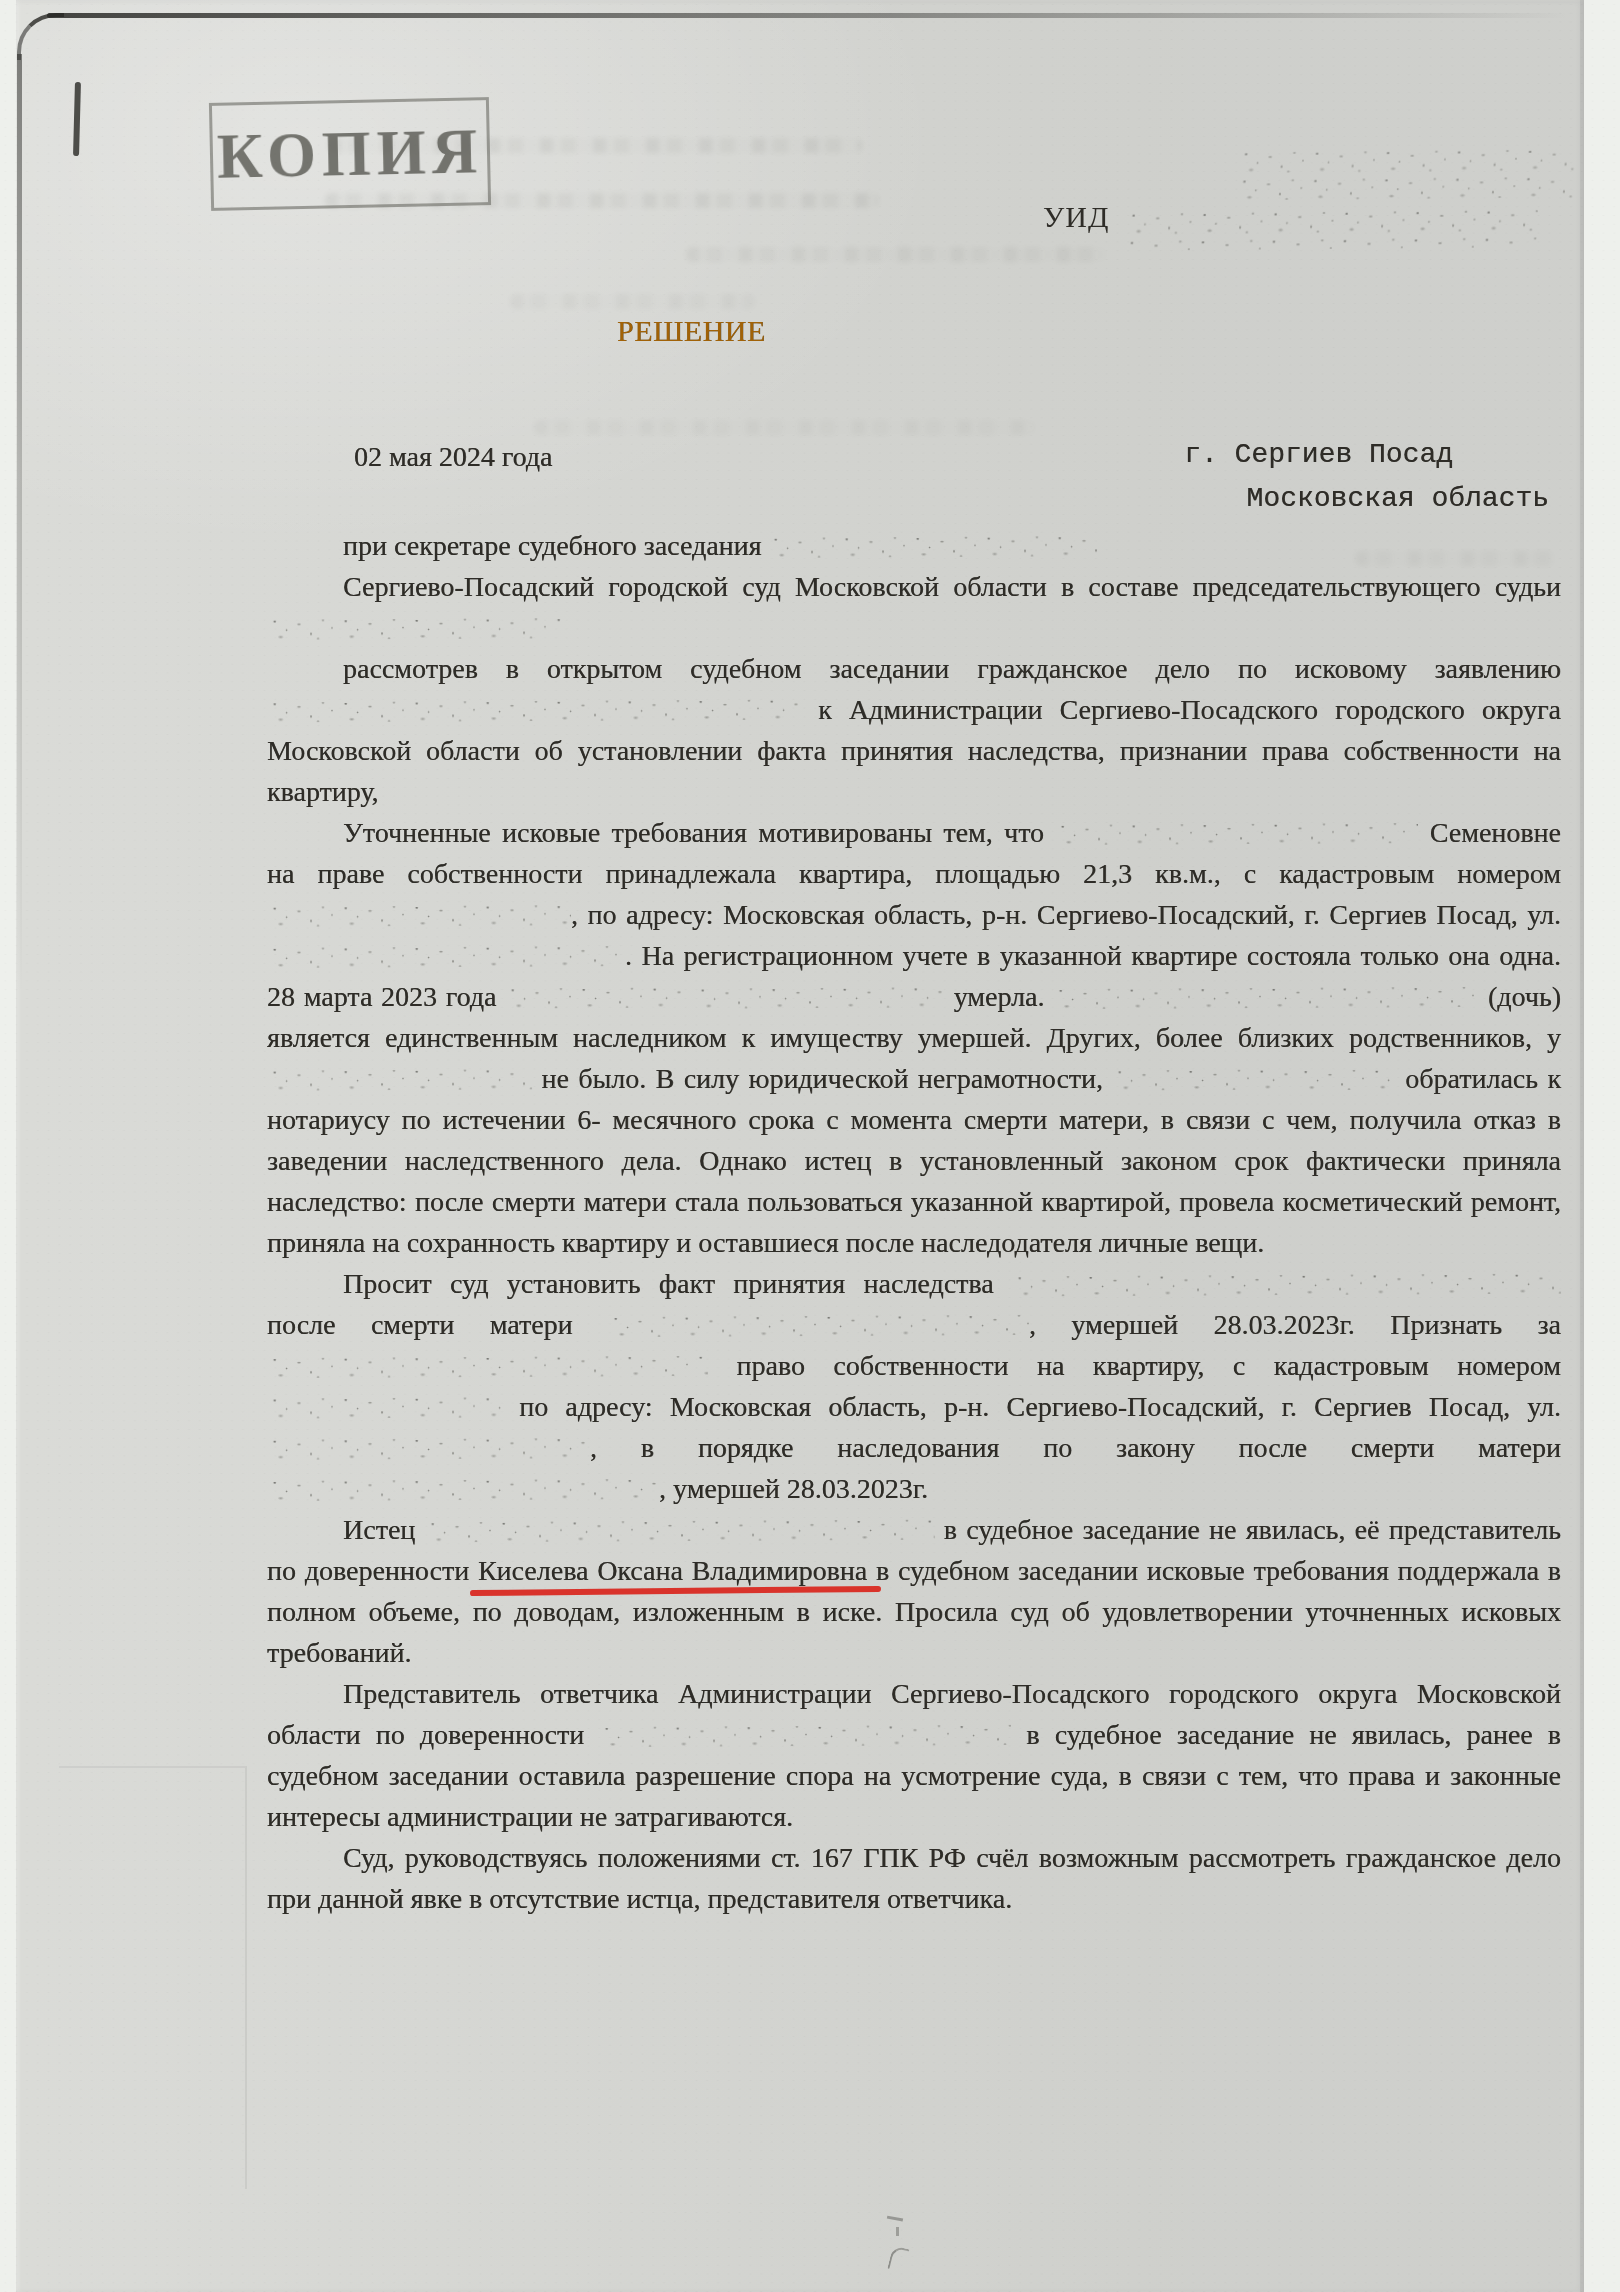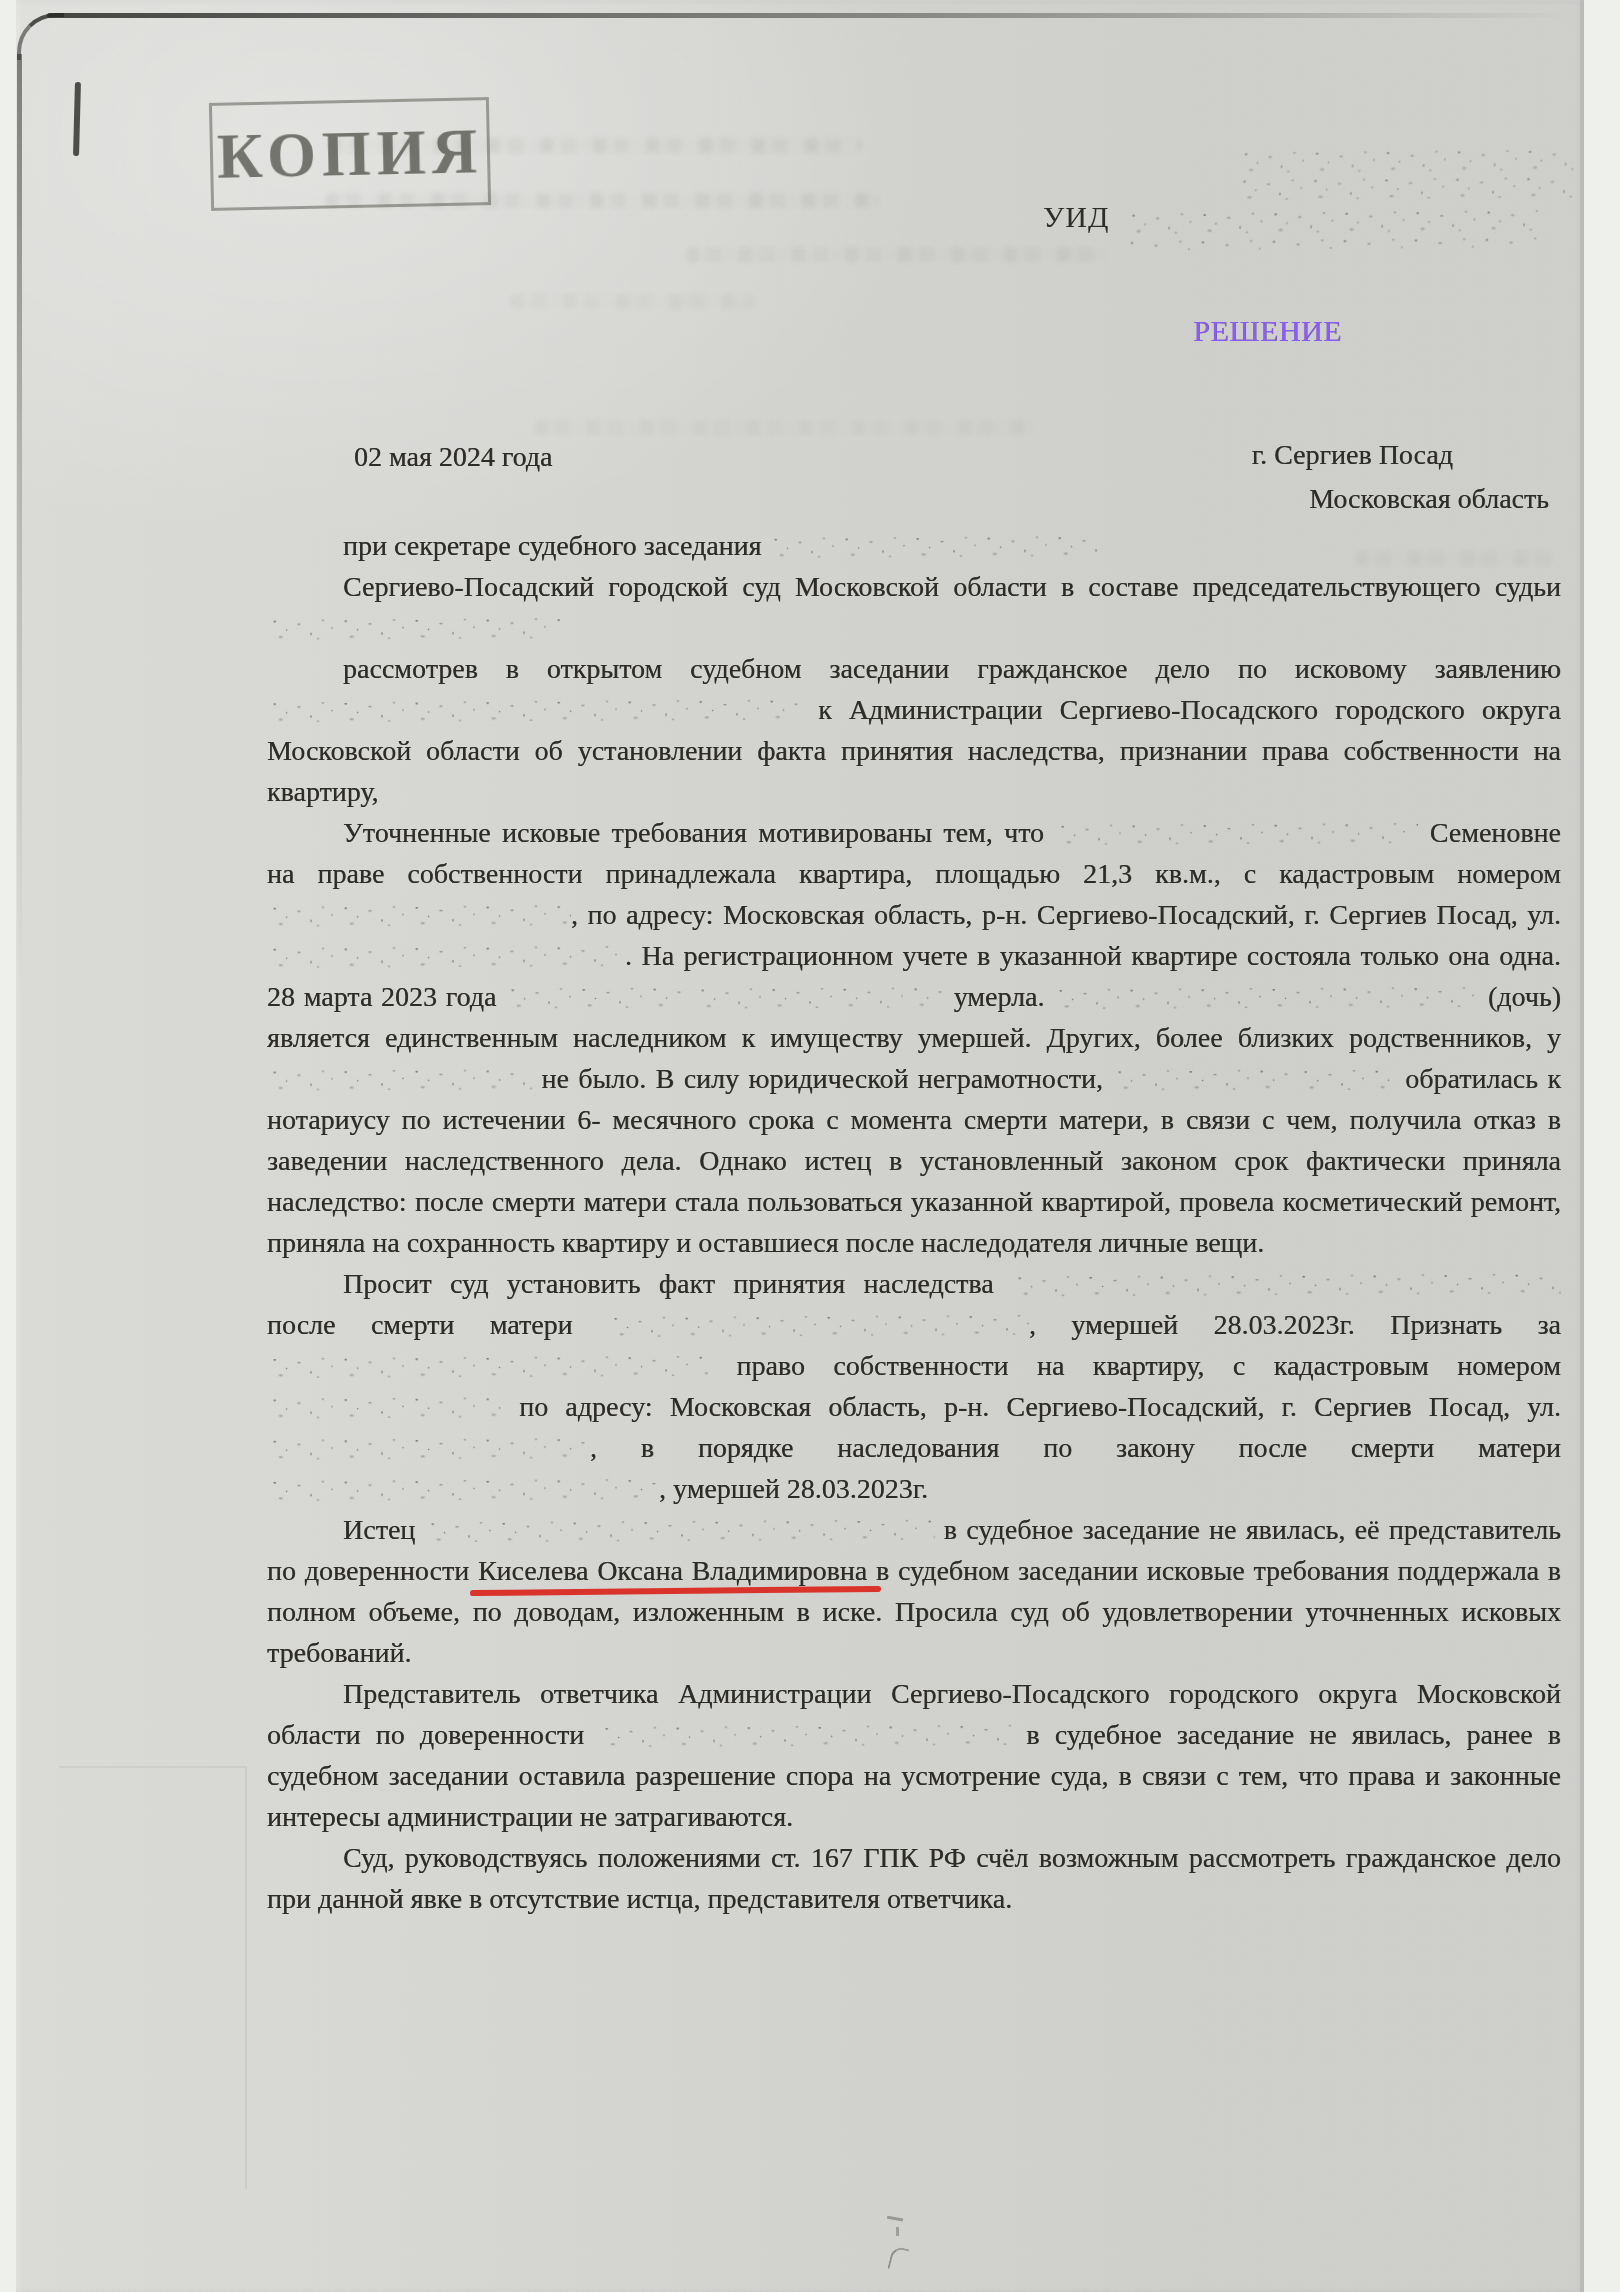--- a/index.html
+++ b/index.html
@@ -66,27 +66,27 @@
   }
   .smudge{position:absolute;transform:rotate(-.5deg) skewX(-4deg);border-radius:5.9px;}
   .uid-smudge-upper{left:1237px;top:147px;width:338px;height:57px;opacity:.9;}
   .uid-smudge-lower{left:1125px;top:208px;width:412px;height:41px;}
 
   
   .ghost{position:absolute;height:14.7px;border-radius:5.9px;filter:blur(2.9px);opacity:.13;
     background:repeating-linear-gradient(90deg, rgba(64,64,58,.55) 0 12.7px, rgba(64,64,58,.12) 12.7px 20.6px, rgba(64,64,58,.4) 20.6px 36px, rgba(64,64,58,.08) 36px 53px);}
 
   
-  .title{position:absolute;left:617px;top:308px;width:725px;text-align:right;
-    font-size:30px;line-height:45px;color:#8b5cf6;letter-spacing:0.5px;
+  .title{position:absolute;left:617px;top:308px;width:725px;text-align:left;
+    font-size:30px;line-height:45px;color:#a16207;letter-spacing:0.5px;
     text-shadow:0.3px 0.3px 0.4px rgba(46,44,39,.75);}
   .date{position:absolute;left:354px;top:441px;font-size:28px;color:#2e2c27;
     text-shadow:0.3px 0.3px 0.4px rgba(46,44,39,.7);}
   .place{position:absolute;right:71px;top:433px;text-align:right;font-size:28px;line-height:44px;
-    color:#2e2c27;text-shadow:0.3px 0.3px 0.4px rgba(46,44,39,.7);}
+    color:#2e2c27;text-shadow:0.3px 0.3px 0.4px rgba(46,44,39,.7);font-family:Liberation Mono, monospace;}
   .place .city{margin-right:96px;}
 
   
   .doc-body{
     position:absolute;left:267px;top:525px;width:1294px;
     font-size:28px;line-height:41px;color:#2e2c27;text-align:justify;
     text-shadow:0.3px 0.3px 0.4px rgba(46,44,39,.72);
   }
   .para{margin:0;text-indent:76px;}
   .ustanovil{margin:3.9px 0 11.8px;text-indent:0;text-align:center;letter-spacing:12.7px;

